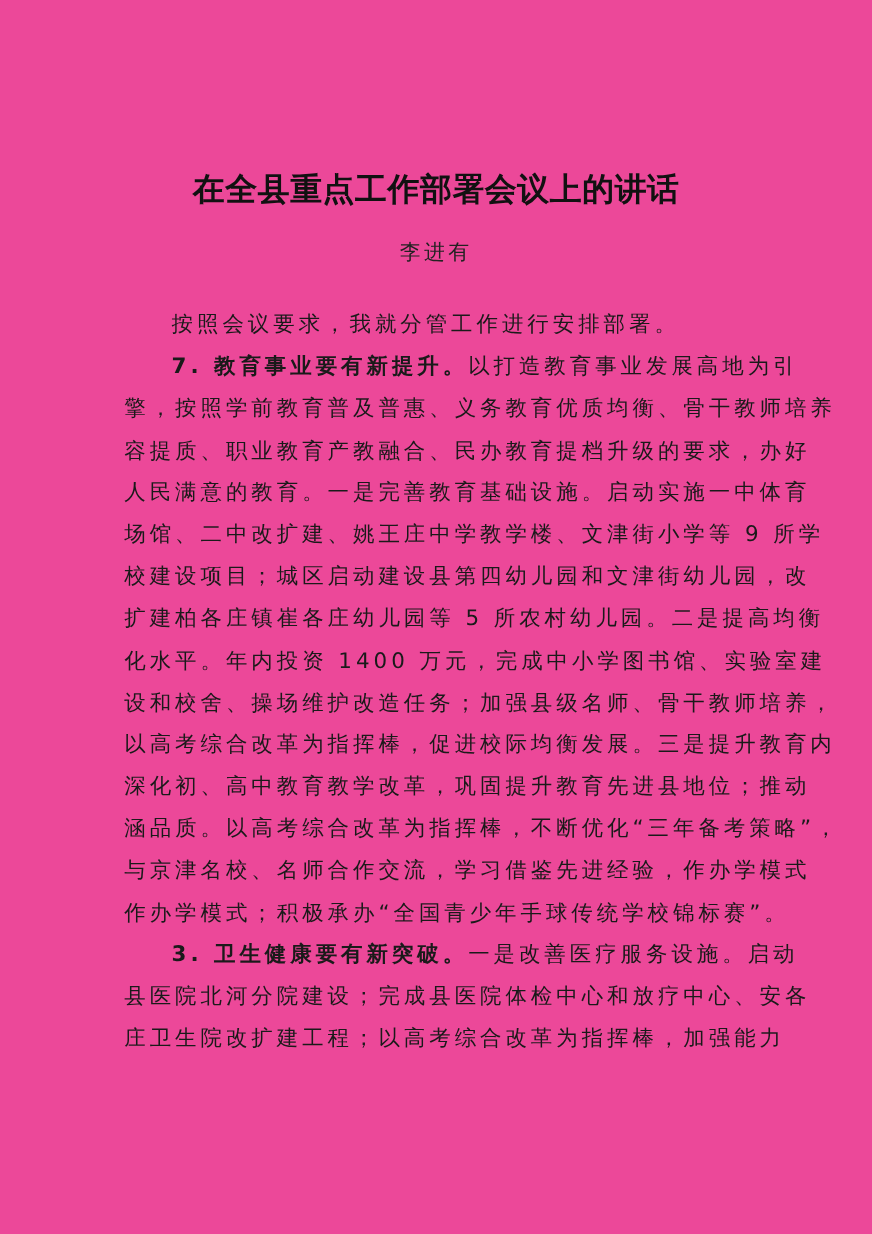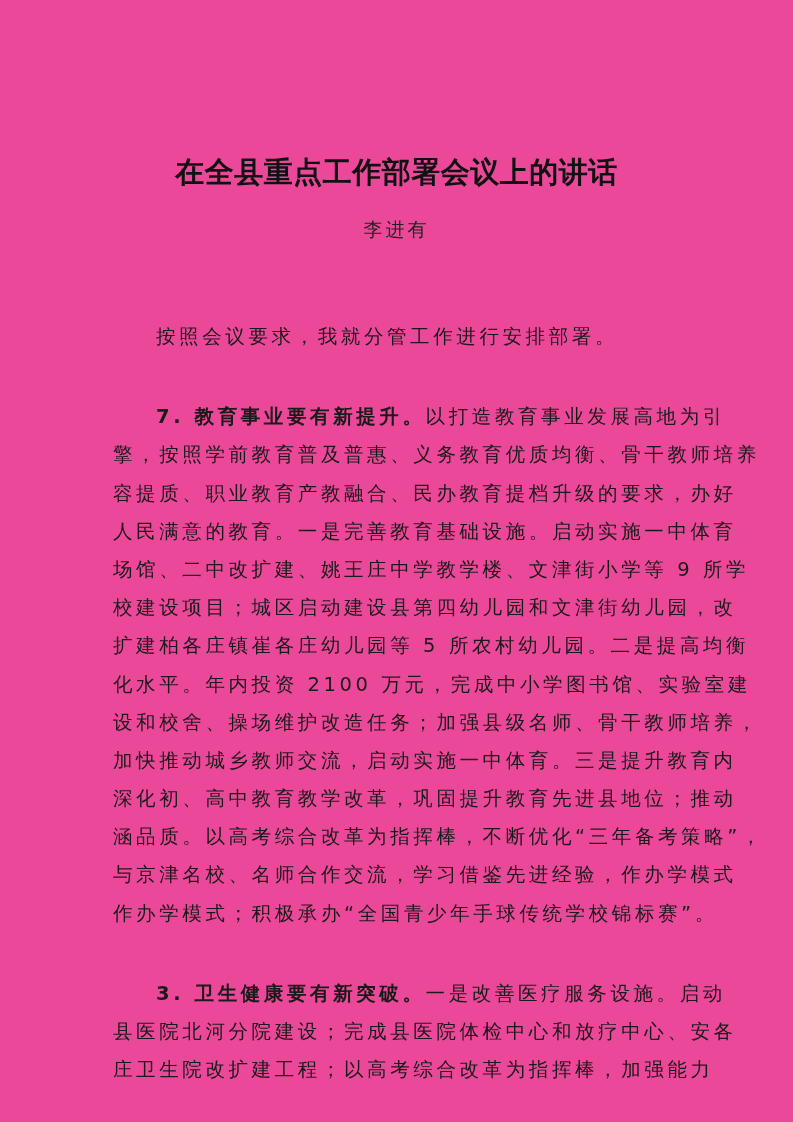--- a/index.html
+++ b/index.html
@@ -16,44 +16,44 @@
       font-family: "DejaVu Sans", sans-serif;
       font-size: 19px; color: #222; letter-spacing: 3px; line-height: 28px; margin-top: 15px;
     }
     .body {
       position: absolute; left: 113px; top: 276px; width: 570px;
       font-family: "DejaVu Sans", sans-serif;
       font-size: 19.5px; color: #1a1a1a; line-height: 38.2px;
       text-align: justify; letter-spacing: 3.6px;
     }
     .line { display: block; white-space: nowrap; height: 38.2px; }
-    .indent { padding-left: 43px; margin-top: 42px; }
+    .indent { padding-left: 43px; }
     .b { font-weight: bold; }
   </style>
 </head>
 <body>
 
 <div class="page">
   <div class="title">在全县重点工作部署会议上的讲话</div>
   <div class="author">李进有</div>
   <div class="body" id="doc-body">
       <div>
         <span class="line indent"><span>按照会议要求，我就分管工作进行安排部署。</span></span>
       </div>
       <div>
         <span class="line indent"><span class="b">7. 教育事业要有新提升。</span><span>以打造教育事业发展高地为引</span></span>
         <span class="line"><span>擎，按照学前教育普及普惠、义务教育优质均衡、骨干教师培养</span></span>
         <span class="line"><span>容提质、职业教育产教融合、民办教育提档升级的要求，办好</span></span>
         <span class="line"><span>人民满意的教育。一是完善教育基础设施。启动实施一中体育</span></span>
         <span class="line"><span>场馆、二中改扩建、姚王庄中学教学楼、文津街小学等 9 所学</span></span>
         <span class="line"><span>校建设项目；城区启动建设县第四幼儿园和文津街幼儿园，改</span></span>
         <span class="line"><span>扩建柏各庄镇崔各庄幼儿园等 5 所农村幼儿园。二是提高均衡</span></span>
-        <span class="line"><span>化水平。年内投资 2100 万元，完成中小学图书馆、实验室建</span></span>
+        <span class="line"><span>化水平。年内投资 1400 万元，完成中小学图书馆、实验室建</span></span>
         <span class="line"><span>设和校舍、操场维护改造任务；加强县级名师、骨干教师培养，</span></span>
-        <span class="line"><span>加快推动城乡教师交流，启动实施一中体育。三是提升教育内</span></span>
+        <span class="line"><span>以高考综合改革为指挥棒，促进校际均衡发展。三是提升教育内</span></span>
         <span class="line"><span>深化初、高中教育教学改革，巩固提升教育先进县地位；推动</span></span>
         <span class="line"><span>涵品质。以高考综合改革为指挥棒，不断优化“三年备考策略”，</span></span>
         <span class="line"><span>与京津名校、名师合作交流，学习借鉴先进经验，作办学模式</span></span>
         <span class="line"><span>作办学模式；积极承办“全国青少年手球传统学校锦标赛”。</span></span>
       </div>
       <div>
         <span class="line indent"><span class="b">3. 卫生健康要有新突破。</span><span>一是改善医疗服务设施。启动</span></span>
         <span class="line"><span>县医院北河分院建设；完成县医院体检中心和放疗中心、安各</span></span>
         <span class="line"><span>庄卫生院改扩建工程；以高考综合改革为指挥棒，加强能力</span></span>
       </div>

